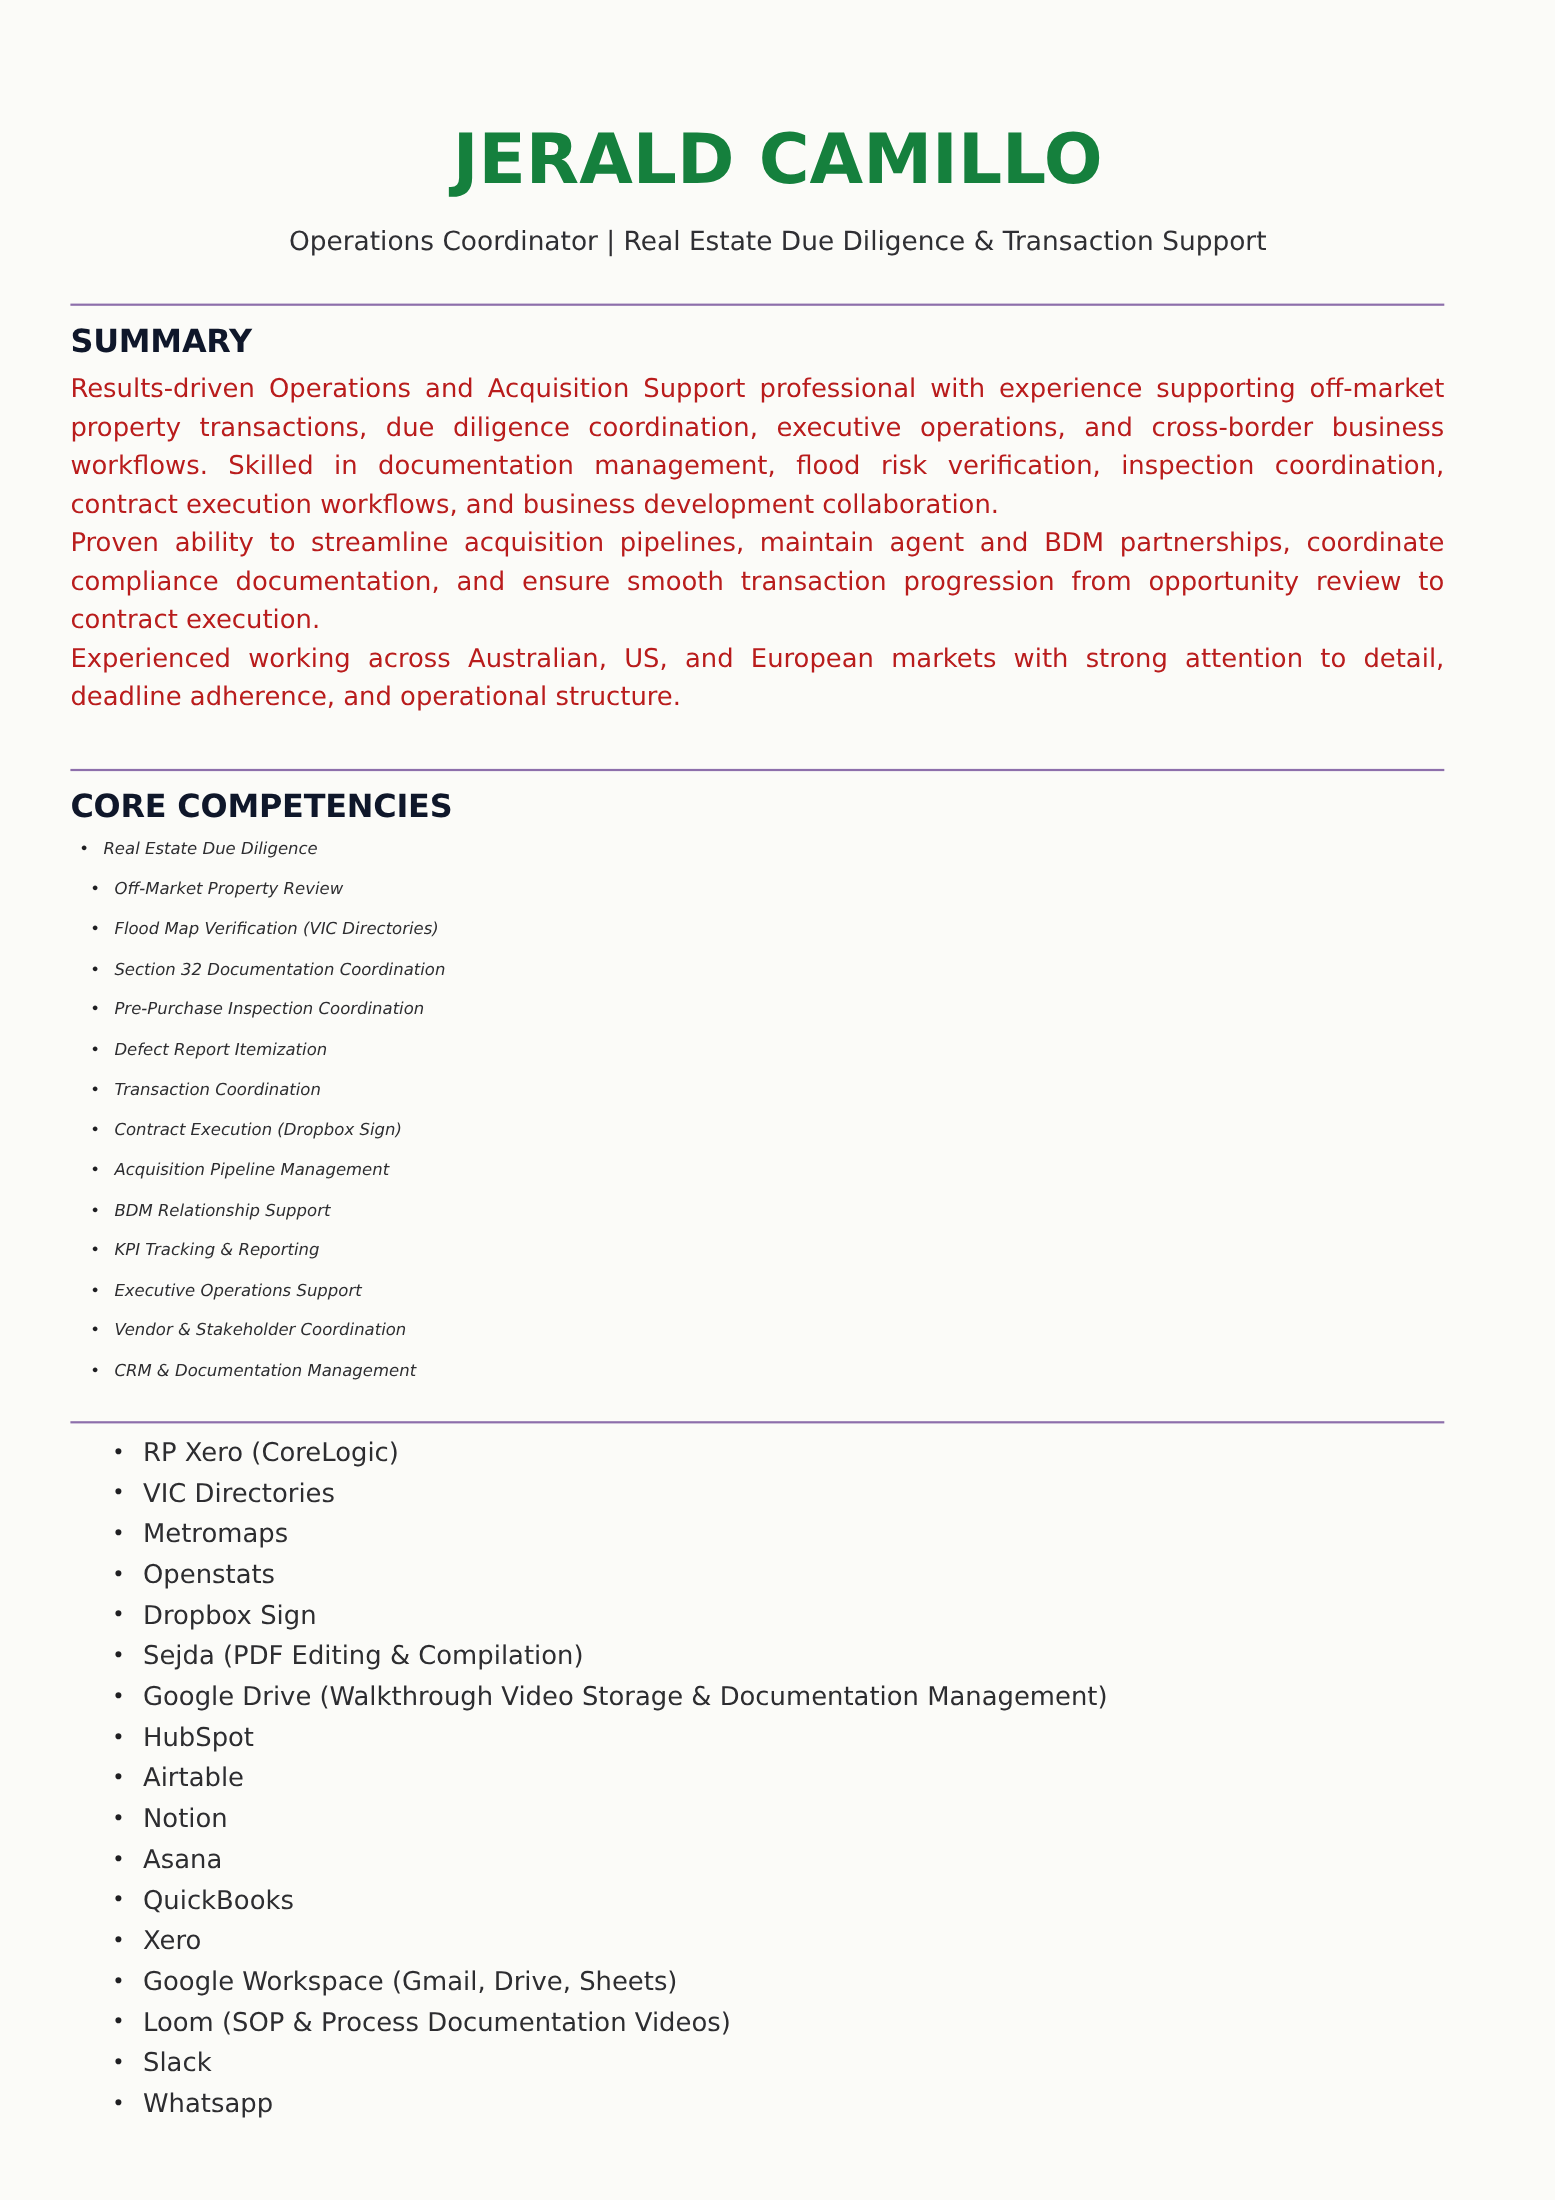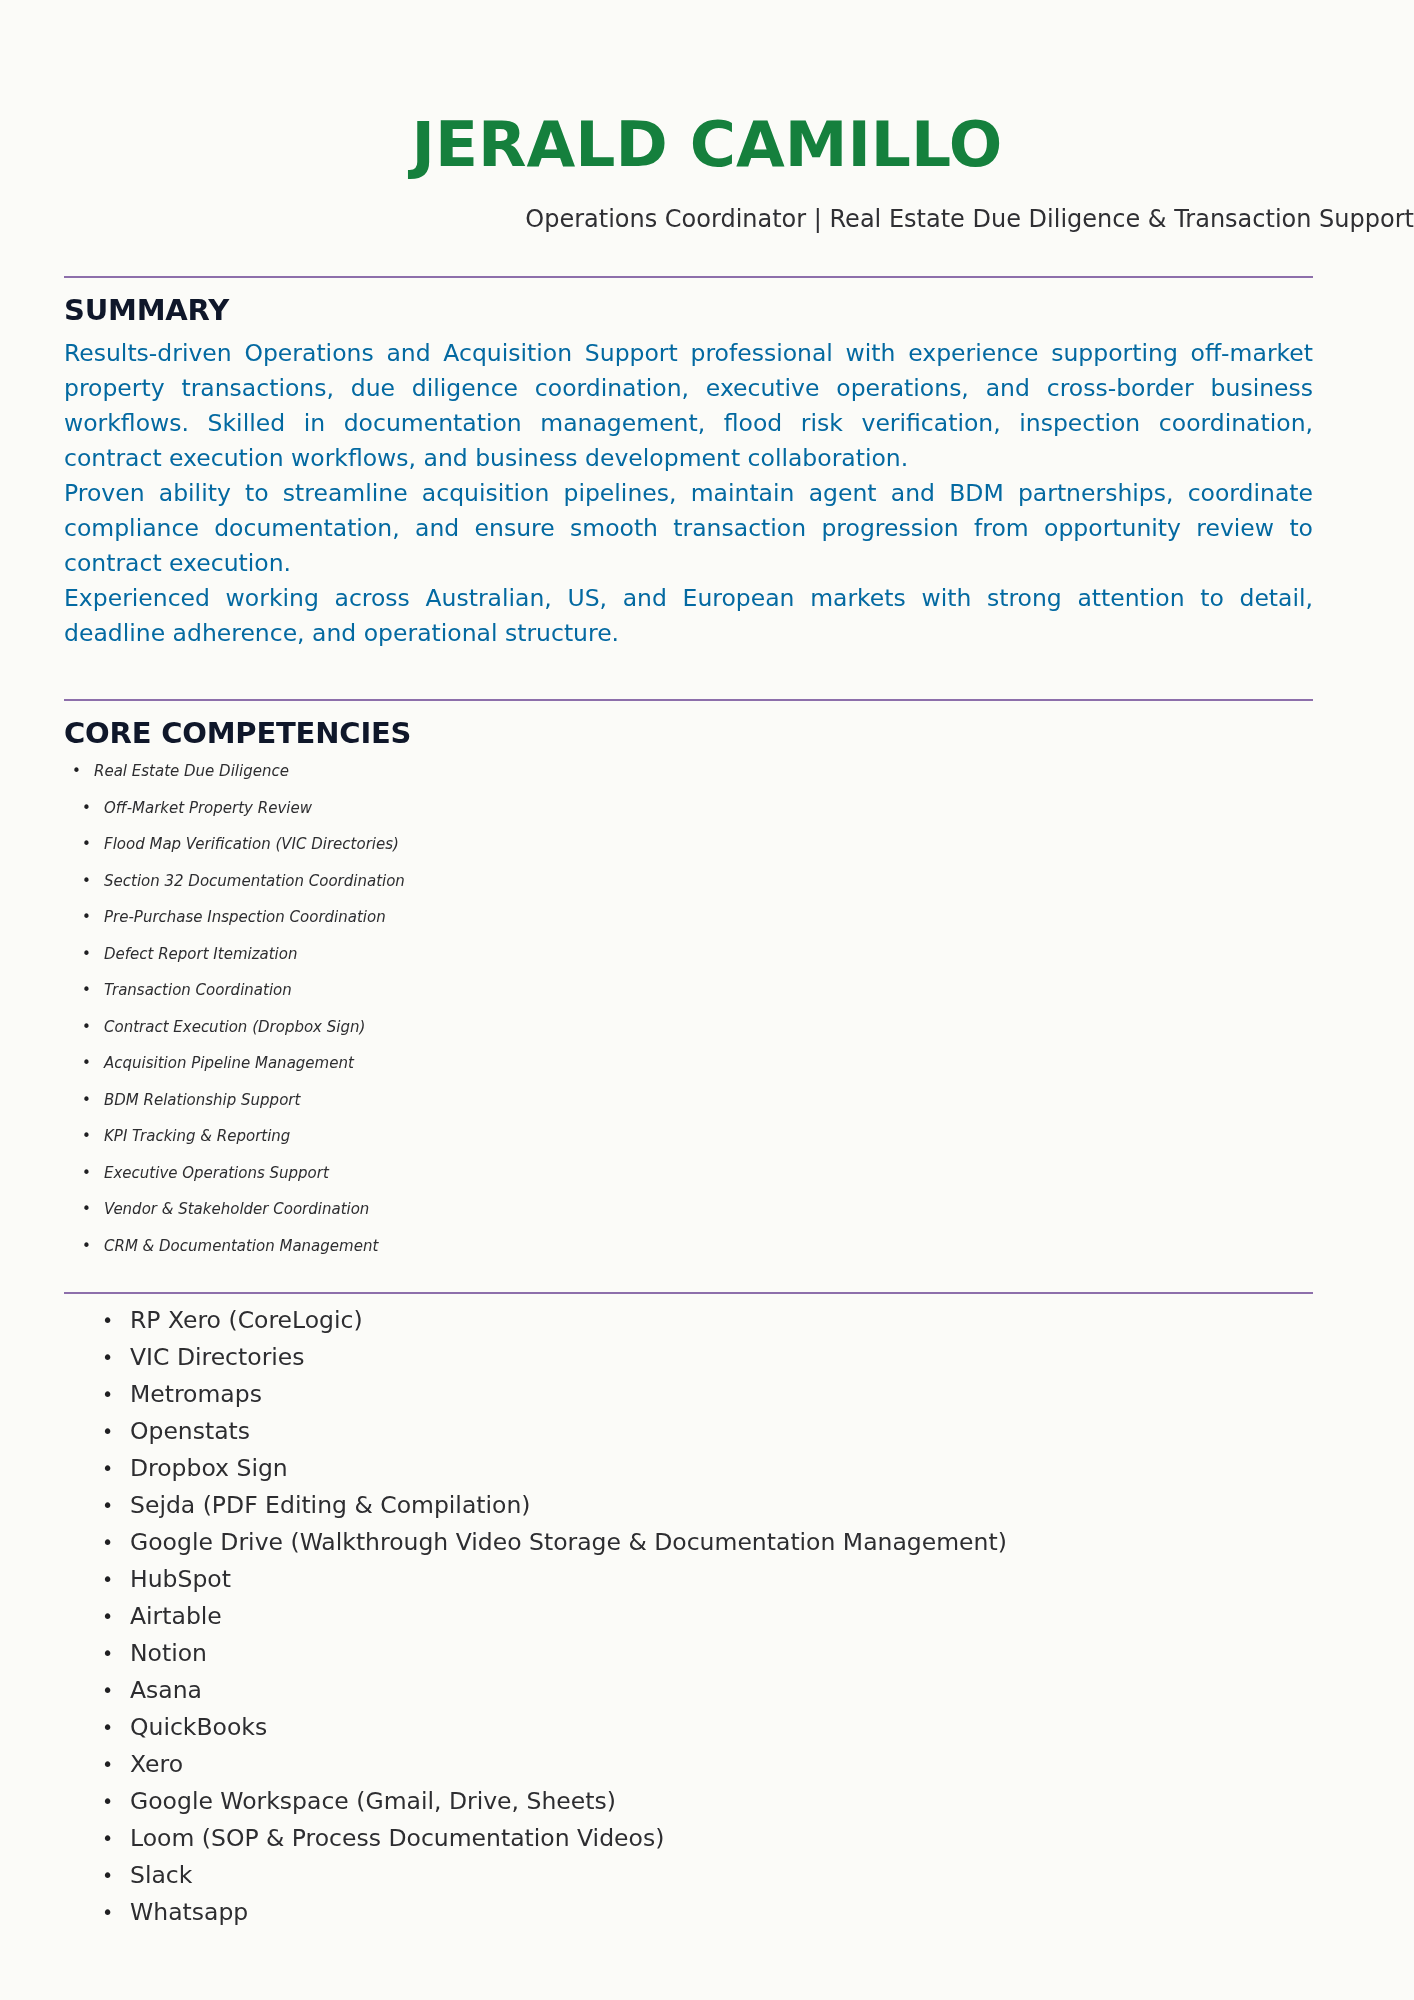--- a/index.html
+++ b/index.html
@@ -23,21 +23,20 @@
     font-weight: 700;
     letter-spacing: 0px;
     color: #15803d;
   }
   .tagline {
     margin-top: 26px;
     font-size: 24px;
     line-height: 30px;
     font-weight: 400;
     color: #2f2f33;
-    text-align: right;
   }
   
   .content { margin: 0 101px 0 64px; }
   .divider {
     border: none;
     border-top: 2px solid #8d6fab;
     height: 0;
   }
   .divider.d1 { margin-top: 42px; }
   .divider.d2 { margin-top: 48px; }
@@ -50,21 +49,21 @@
     letter-spacing: -0.2px;
     color: #0f172a;
   }
   h2.tools-h { margin-top: 16px; }
   
   .paragraphs { margin-top: 8px; }
   .paragraphs p {
     font-size: 23.5px;
     line-height: 35px;
     text-align: justify;
-    color: #0369a1;
+    color: #b91c1c;
   }
   
   ul.comp-list {
     list-style: none;
     margin-top: 2px;
   }
   ul.comp-list li {
     position: relative;
     margin-left: 18px;
     padding-left: 22px;

